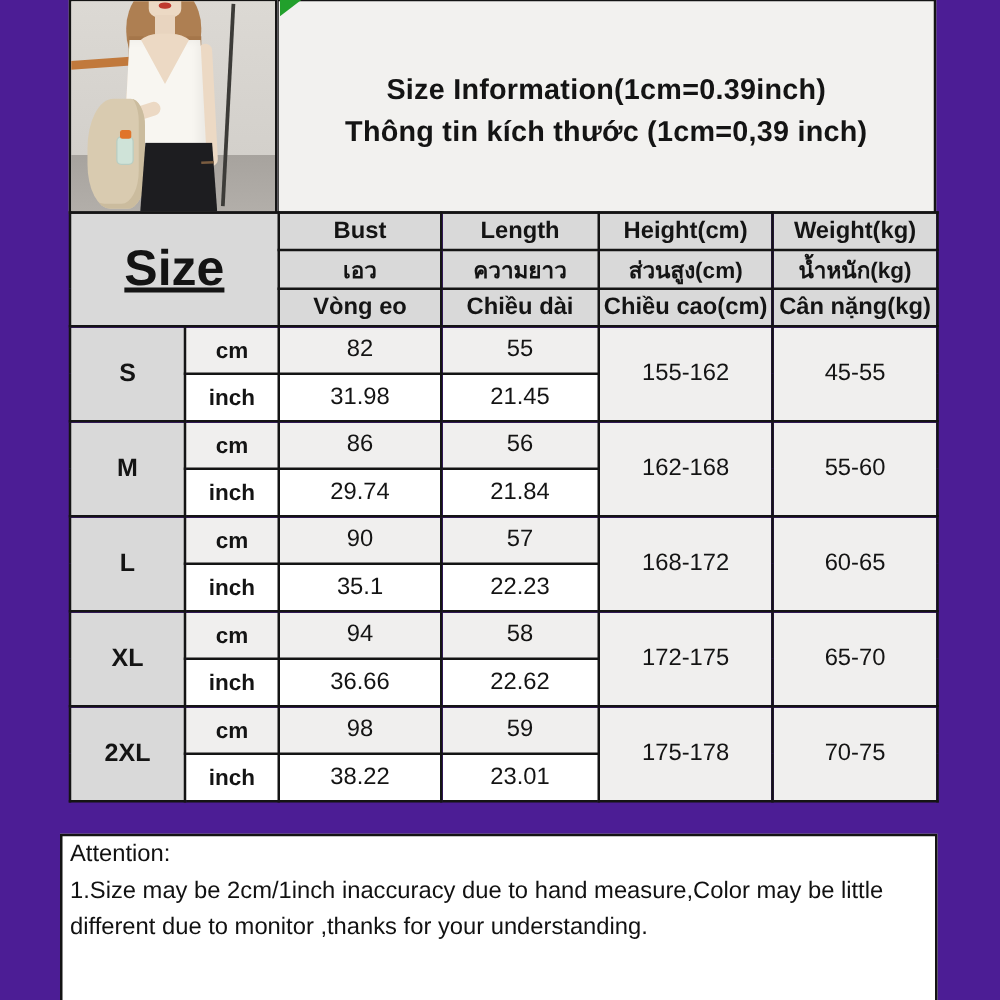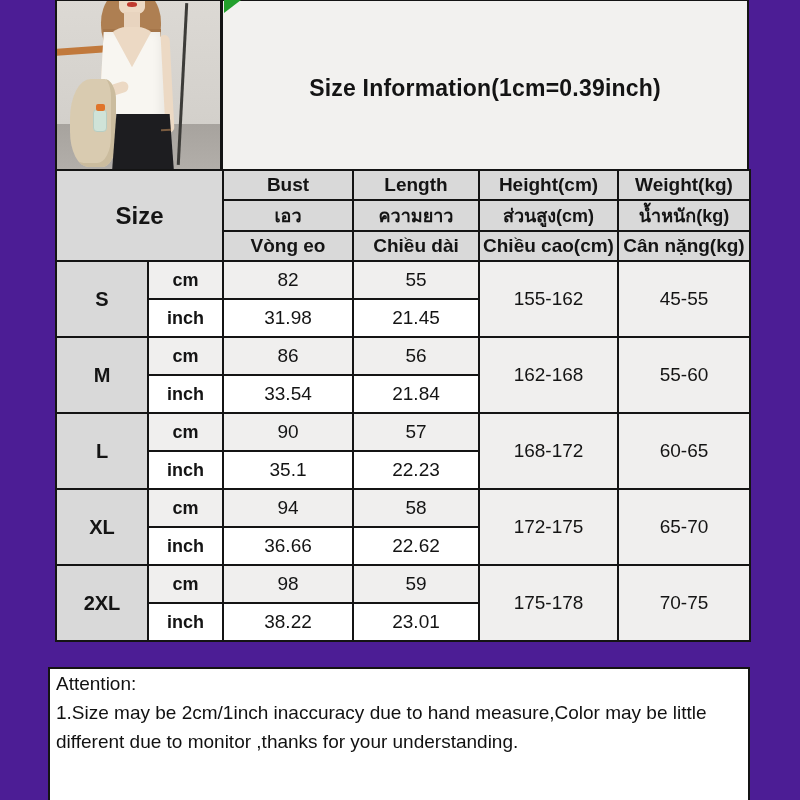--- a/index.html
+++ b/index.html
@@ -58,21 +58,21 @@
   .size-table-wrap { position:absolute; left:55px; top:169px; width:694px; }
   table.size-table { width:694px; border-collapse:collapse; table-layout:fixed; }
   .size-table td {
     border:2px solid #141414; text-align:center; vertical-align:middle;
     font-size:19px; background:#ffffff; padding:0 2px; overflow:hidden;
   }
   .size-table tr.hdr td { height:30px; }
   .size-table tr.data td { height:38px; }
   td.gray { background:#d9d9d9; }
   td.lt   { background:#f0efee; }
-  td.size-head { font-size:24px; font-weight:bold; }
+  td.size-head { font-size:40px; font-weight:bold;text-decoration:underline; }
   td.h-en { font-weight:bold; font-size:19px; }
   td.h-th { font-weight:bold; font-size:18px; }
   td.h-vi { font-weight:bold; font-size:19px; }
   td.sz   { font-weight:bold; font-size:20px; }
   td.unit { font-weight:bold; font-size:18px; }
   td.val, td.range { font-weight:normal; font-size:19px; }
 
   
   .attention {
     position:absolute; left:48px; top:646px; width:702px; height:149px;
@@ -103,20 +103,21 @@
     <div class="forearm"></div>
     <div class="cardigan"></div>
     <div class="bottle"></div>
     <div class="cap"></div>
     <div class="skirt"></div>
     <div class="bracelet"></div>
   </div>
 
   <div class="title-panel">
     <div class="title-en">Size Information(1cm=0.39inch)</div>
+    <div class="title-vi">Thông tin kích thước (1cm=0,39 inch)</div>
   </div>
 
   <svg class="corner-marker" viewBox="0 0 17 13">
     <polygon points="0,0 17,0 0,13" fill="#22a02c"></polygon>
   </svg>
 
   <div class="size-table-wrap">
     <table class="size-table">
       <colgroup>
         <col style="width:92px">
@@ -164,21 +165,21 @@
         <tr class="data">
           <td class="gray sz" rowspan="2">M</td>
           <td class="lt unit">cm</td>
           <td class="lt val">86</td>
           <td class="lt val">56</td>
           <td class="lt range" rowspan="2">162-168</td>
           <td class="lt range" rowspan="2">55-60</td>
         </tr>
         <tr class="data">
           <td class="unit">inch</td>
-          <td class="val">33.54</td>
+          <td class="val">29.74</td>
           <td class="val">21.84</td>
         </tr>
 
         <tr class="data">
           <td class="gray sz" rowspan="2">L</td>
           <td class="lt unit">cm</td>
           <td class="lt val">90</td>
           <td class="lt val">57</td>
           <td class="lt range" rowspan="2">168-172</td>
           <td class="lt range" rowspan="2">60-65</td>

